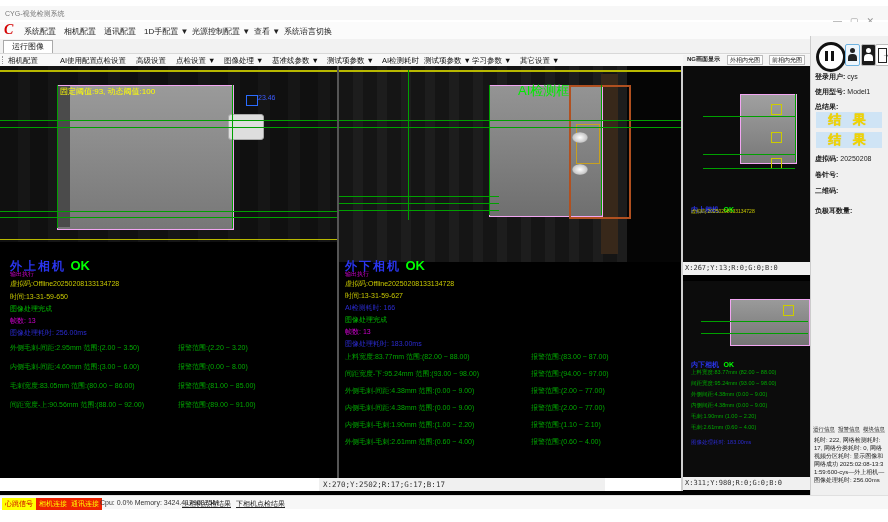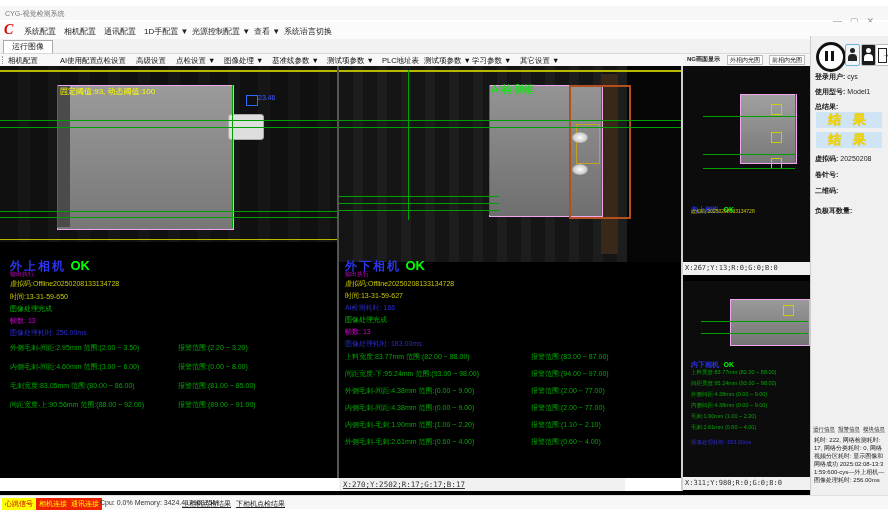--- a/index.html
+++ b/index.html
@@ -44,21 +44,21 @@
   #lv-threshold{left:60px;top:20px;font-size:8px;color:#ffff00;white-space:nowrap;}
 
   
   #mv-img{left:0;top:0;width:342px;height:196px;background:repeating-linear-gradient(90deg,#151515 0 14px,#1d1d1d 14px 24px);}
   #mv-black{left:288px;top:0;width:54px;height:196px;background:#050505;}
   #mv-brown{left:262px;top:8px;width:17px;height:180px;background:#38281a;}
   #mv-block{left:150px;top:19px;width:112px;height:130px;background:linear-gradient(180deg,#949494,#6f6f6f);border:1px solid #f2a6f2;}
   #mv-orange{left:230px;top:19px;width:58px;height:130px;border:2px solid #b05020;}
   #mv-orange2{left:237px;top:58px;width:22px;height:38px;border:1px solid #c8a020;}
   .glint{background:radial-gradient(#ffffff,#c9c9c9 60%,transparent 75%);border-radius:50%;}
-  #mv-ailabel{left:152px;top:16px;font-size:11px;color:#00ee00;}
+  #mv-ailabel{left:152px;top:16px;font-size:13px;color:#00ee00;padding-left:27px;}
 
   
   .cam-title{font-size:12px;font-weight:bold;color:#2a35ee;letter-spacing:2px;}
   .cam-ok{font-size:13px;font-weight:bold;color:#00ff00;}
   .cam-sub{font-size:6px;color:#cc00cc;}
   .t-yellow{color:#c8c800;}
   .t-green{color:#00bb00;}
   .t-magenta{color:#cc00cc;}
   .t-blue{color:#2b2bd0;}
   .rline{font-size:7px;white-space:nowrap;}
@@ -80,21 +80,21 @@
   #rv2-block{left:47px;top:18px;width:78px;height:45px;background:linear-gradient(180deg,#9a9a9a,#747474);border:1px solid #f2a6f2;}
   .tiny-title{font-size:7px;font-weight:bold;color:#2a35ee;}
   .tiny-ok{font-size:7px;font-weight:bold;color:#00ff00;}
   .tiny-yellow{font-size:5px;color:#c8c800;white-space:nowrap;}
   .tiny-green{font-size:5.5px;color:#00a800;white-space:nowrap;}
   .tiny-blue{font-size:5.5px;color:#2b2bd0;white-space:nowrap;}
 
   
   .coord-strip{top:478px;height:13px;background:#f0f0f0;font-family:"DejaVu Sans Mono",monospace;font-size:7.5px;color:#333;line-height:13px;padding-left:4px;box-sizing:border-box;}
   #strip-left{left:0;width:337px;}
-  #strip-mid{left:339px;width:286px;text-decoration:underline;}
+  #strip-mid{left:319px;width:286px;}
   #undergap{left:0;top:491px;width:810px;height:4px;background:#000;}
 
   
   #side{left:810px;top:36px;width:78px;height:459px;background:#f0f0f0;border-left:1px solid #ccc;box-sizing:border-box;}
   #btn-pause{left:5px;top:6px;width:24px;height:24px;border:3px solid #111;border-radius:50%;background:#fff;}
   .pbar{top:6px;width:3px;height:10px;background:#111;}
   .sbtn{top:8px;width:13px;height:20px;background:#fdfdfd;border:1px solid #bbb;border-radius:2px;}
   .sbtn.sel{border:1px solid #6fb3e0;background:#eef6fc;}
   .person-head{left:4px;top:3px;width:5px;height:5px;border-radius:50%;background:#222;}
   .person-body{left:2px;top:9px;width:9px;height:7px;border-radius:4px 4px 0 0;background:#222;}
@@ -146,21 +146,21 @@
   <div class="abs" id="toolbar">
     <span class="abs grip"></span>
     <span class="abs tool-item" style="left:8px">相机配置</span>
     <span class="abs tool-item" style="left:60px">AI使用配置</span>
     <span class="abs tool-item" style="left:96px">点检设置</span>
     <span class="abs tool-item" style="left:136px">高级设置</span>
     <span class="abs tool-item" style="left:176px">点检设置 ▼</span>
     <span class="abs tool-item" style="left:224px">图像处理 ▼</span>
     <span class="abs tool-item" style="left:272px">基准线参数 ▼</span>
     <span class="abs tool-item" style="left:327px">测试项参数 ▼</span>
-    <span class="abs tool-item" style="left:382px">PLC地址表</span>
+    <span class="abs tool-item" style="left:382px">AI检测耗时</span>
     <span class="abs tool-item" style="left:424px">测试项参数 ▼</span>
     <span class="abs tool-item" style="left:472px">学习参数 ▼</span>
     <span class="abs tool-item" style="left:520px">其它设置 ▼</span>
   </div>
 
   <div class="abs" id="right-tabs">
     <span class="abs rtab first" style="left:2px">NG画面显示</span>
     <span class="abs rtab" style="left:44px">外相内光图</span>
     <span class="abs rtab" style="left:86px">前相内光图</span>
   </div>

